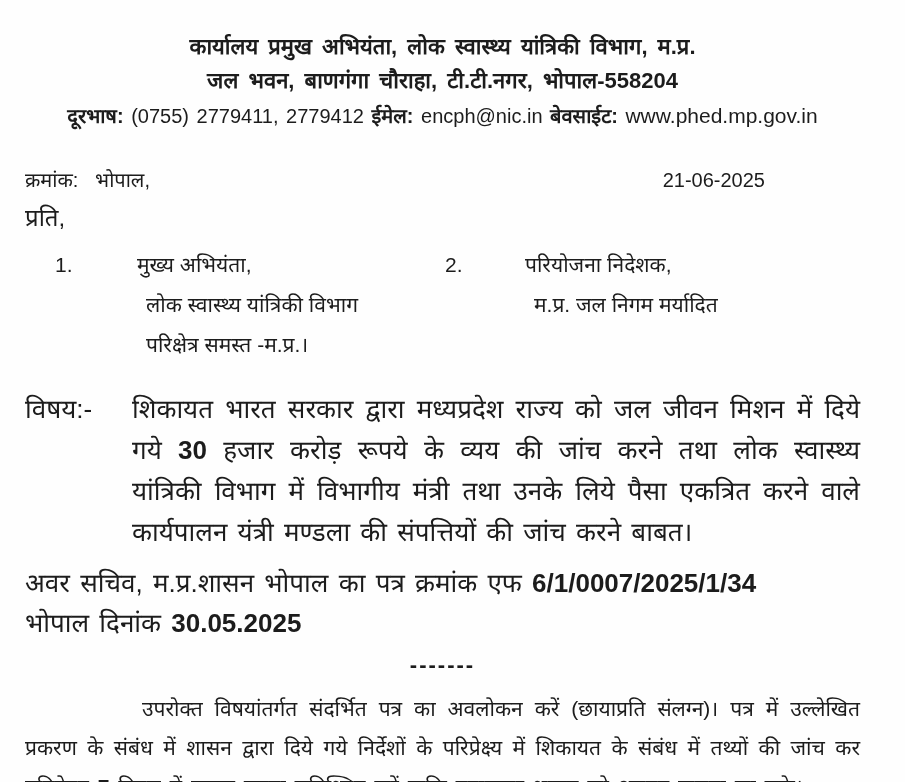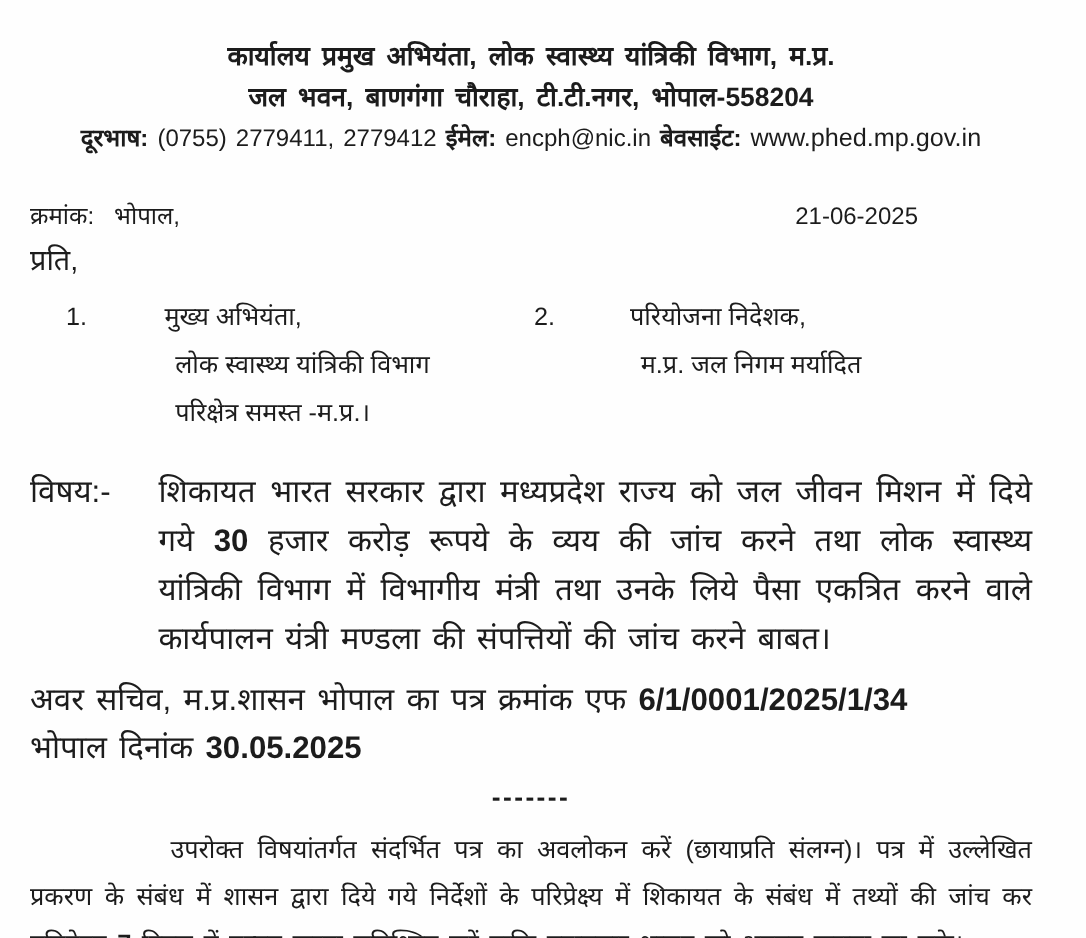--- a/index.html
+++ b/index.html
@@ -158,21 +158,21 @@
     <span class="cont">परिक्षेत्र समस्त -म.प्र.।</span>
     <span></span>
   </div>
 
   <div class="labelled-block">
     <span class="lbl">विषय:-</span>
     <span class="txt"><span>शिकायत भारत सरकार द्वारा मध्यप्रदेश राज्य को जल जीवन मिशन में दिये गये </span><b class="num">30</b><span> हजार करोड़ रूपये के व्यय की जांच करने तथा लोक स्वास्थ्य यांत्रिकी विभाग में विभागीय मंत्री तथा उनके लिये पैसा एकत्रित करने वाले कार्यपालन यंत्री मण्डला की संपत्तियों की जांच करने बाबत।</span></span>
   </div>
 
   <div class="labelled-block ref-block">
-    <span class="txt"><span>अवर सचिव, म.प्र.शासन भोपाल का पत्र क्रमांक एफ </span><b class="num">6/1/0001/2025/1/34</b><br>
+    <span class="txt"><span>अवर सचिव, म.प्र.शासन भोपाल का पत्र क्रमांक एफ </span><b class="num">6/1/0007/2025/1/34</b><br>
     <span>भोपाल दिनांक </span><b class="num">30.05.2025</b></span>
   </div>
 
   <div class="divider">-------</div>
 
   <p class="body-para"><span>उपरोक्त विषयांतर्गत संदर्भित पत्र का अवलोकन करें (छायाप्रति संलग्न)। पत्र में उल्लेखित प्रकरण के संबंध में शासन द्वारा दिये गये निर्देशों के परिप्रेक्ष्य में शिकायत के संबंध में तथ्यों की जांच कर प्रतिवेदन </span><b class="num">7</b><span> दिवस में प्रस्तुत करना सुनिश्चित करें ताकि तदानुसार शासन को अवगत कराया जा सके।</span></p>
 
 </div>
 
 </body></html>

